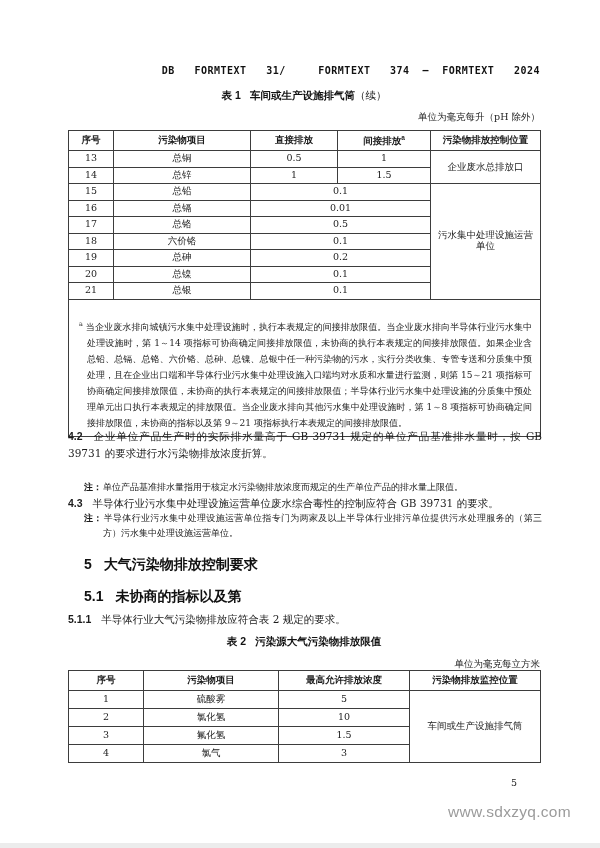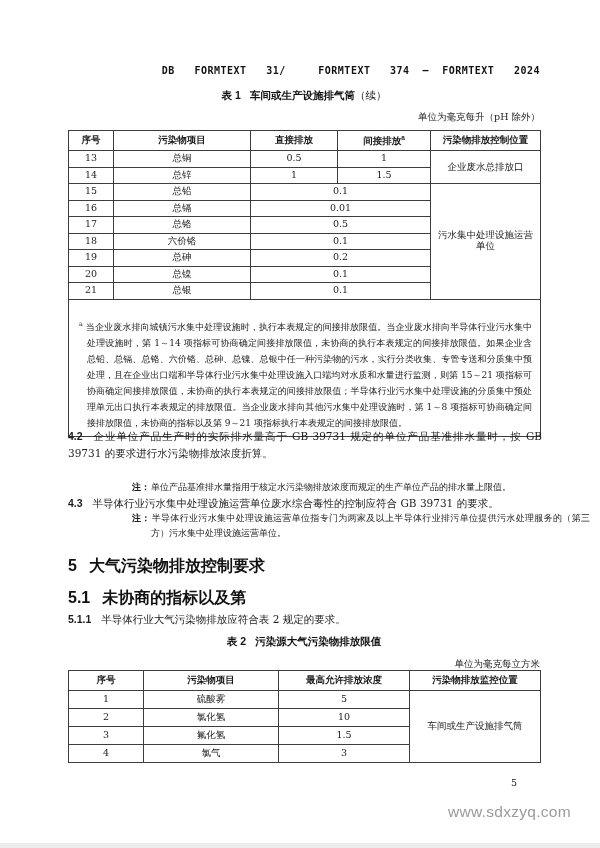--- a/index.html
+++ b/index.html
@@ -57,30 +57,30 @@
     text-align:justify; color:#1c1c1c;
   }
   .clause .secnum {
     font-family:"Liberation Sans","DejaVu Sans",sans-serif;
     font-weight:bold; margin-right:10px;
   }
   .note {
     left:84px; width:458px;
     font-size:9px; line-height:14.5px;
     padding-left:19px; text-indent:-19px;
-    text-align:justify; color:#1c1c1c;margin-left:48px;
+    text-align:justify; color:#1c1c1c;
   }
   .note .note-label {
     font-family:"Liberation Sans","DejaVu Sans",sans-serif;
     font-weight:bold; margin-right:1px;
   }
   .heading {
-    left:68px; width:472px;
-    font-family:"Liberation Sans","DejaVu Sans",sans-serif;
-    font-weight:bold; font-size:16px; color:#111;
+    left:84px; width:472px;
+    font-family:"Liberation Sans","DejaVu Sans",sans-serif;
+    font-weight:bold; font-size:14px; color:#111;
   }
   .heading .secnum { margin-right:12px; }
   
   .page-number { top:777px; left:511px; font-size:9.5px; color:#1c1c1c; }
   .watermark {
     top:803px; right:29px;
     font-family:"Liberation Sans","DejaVu Sans",sans-serif;
     font-size:15.5px; color:#9b9b9b; letter-spacing:0.3px;margin-left:32px;
   }
   .bottom-strip { left:0; bottom:0; width:600px; height:5px; background:#ececec; }

